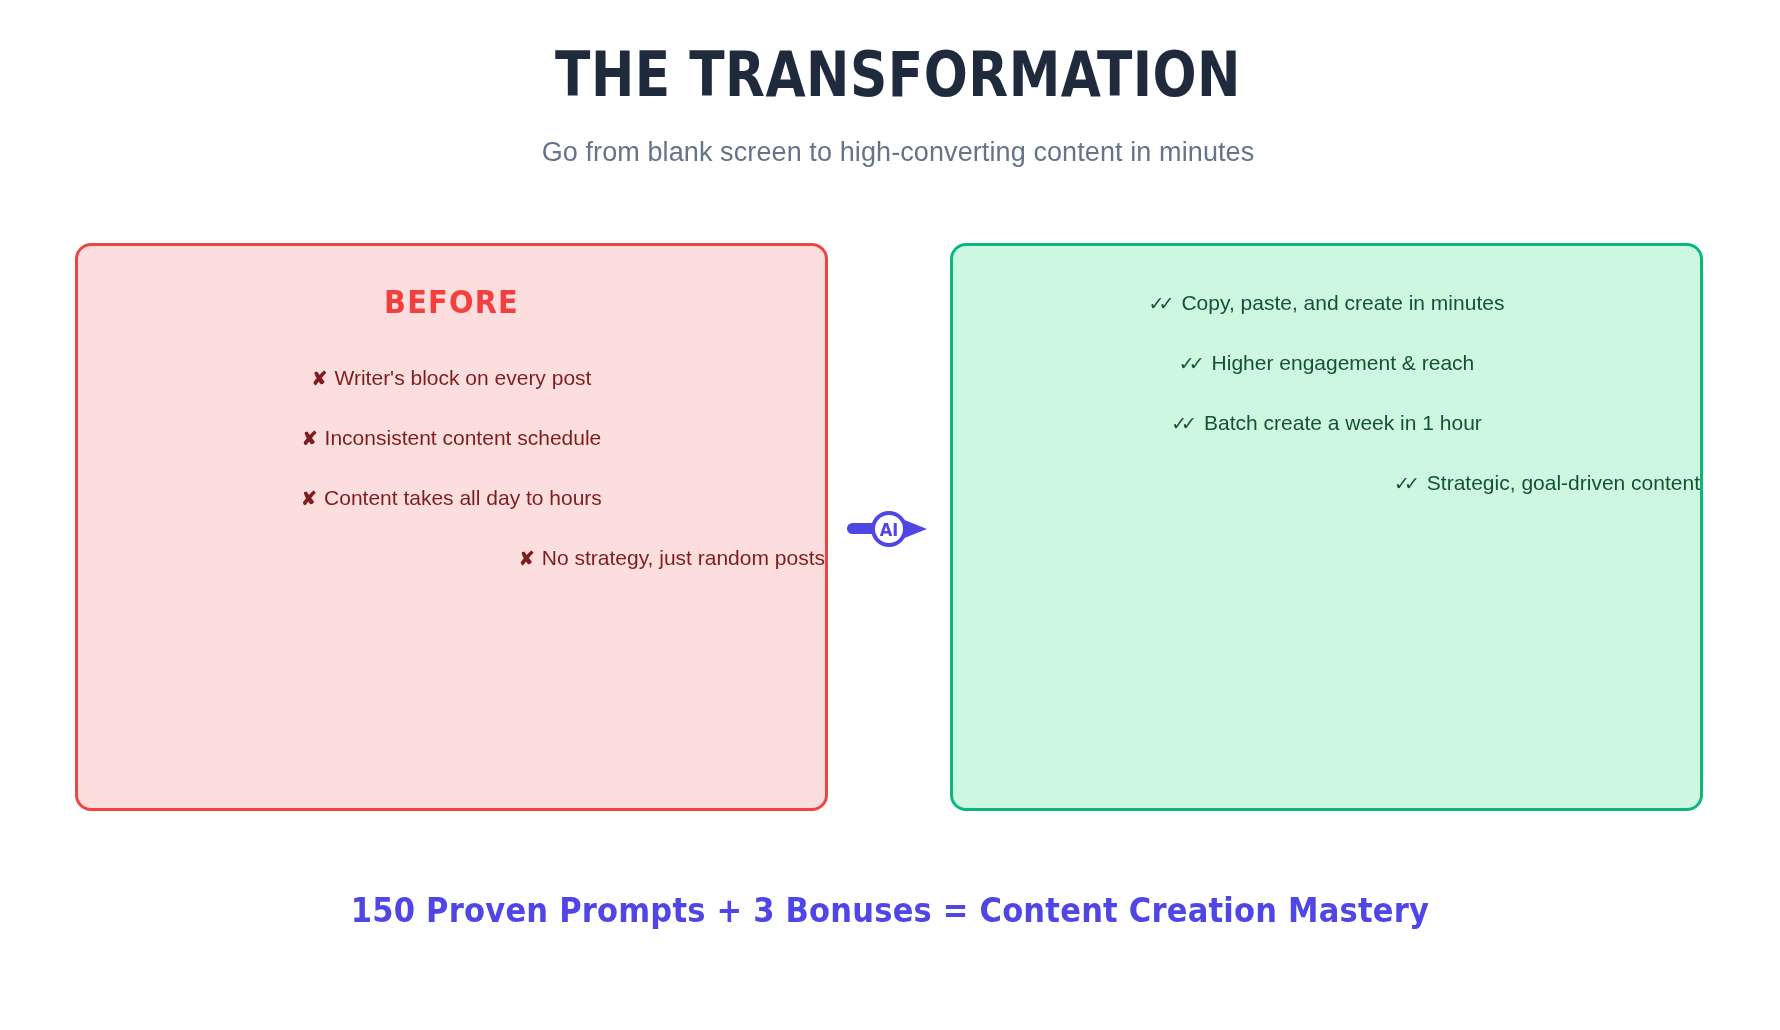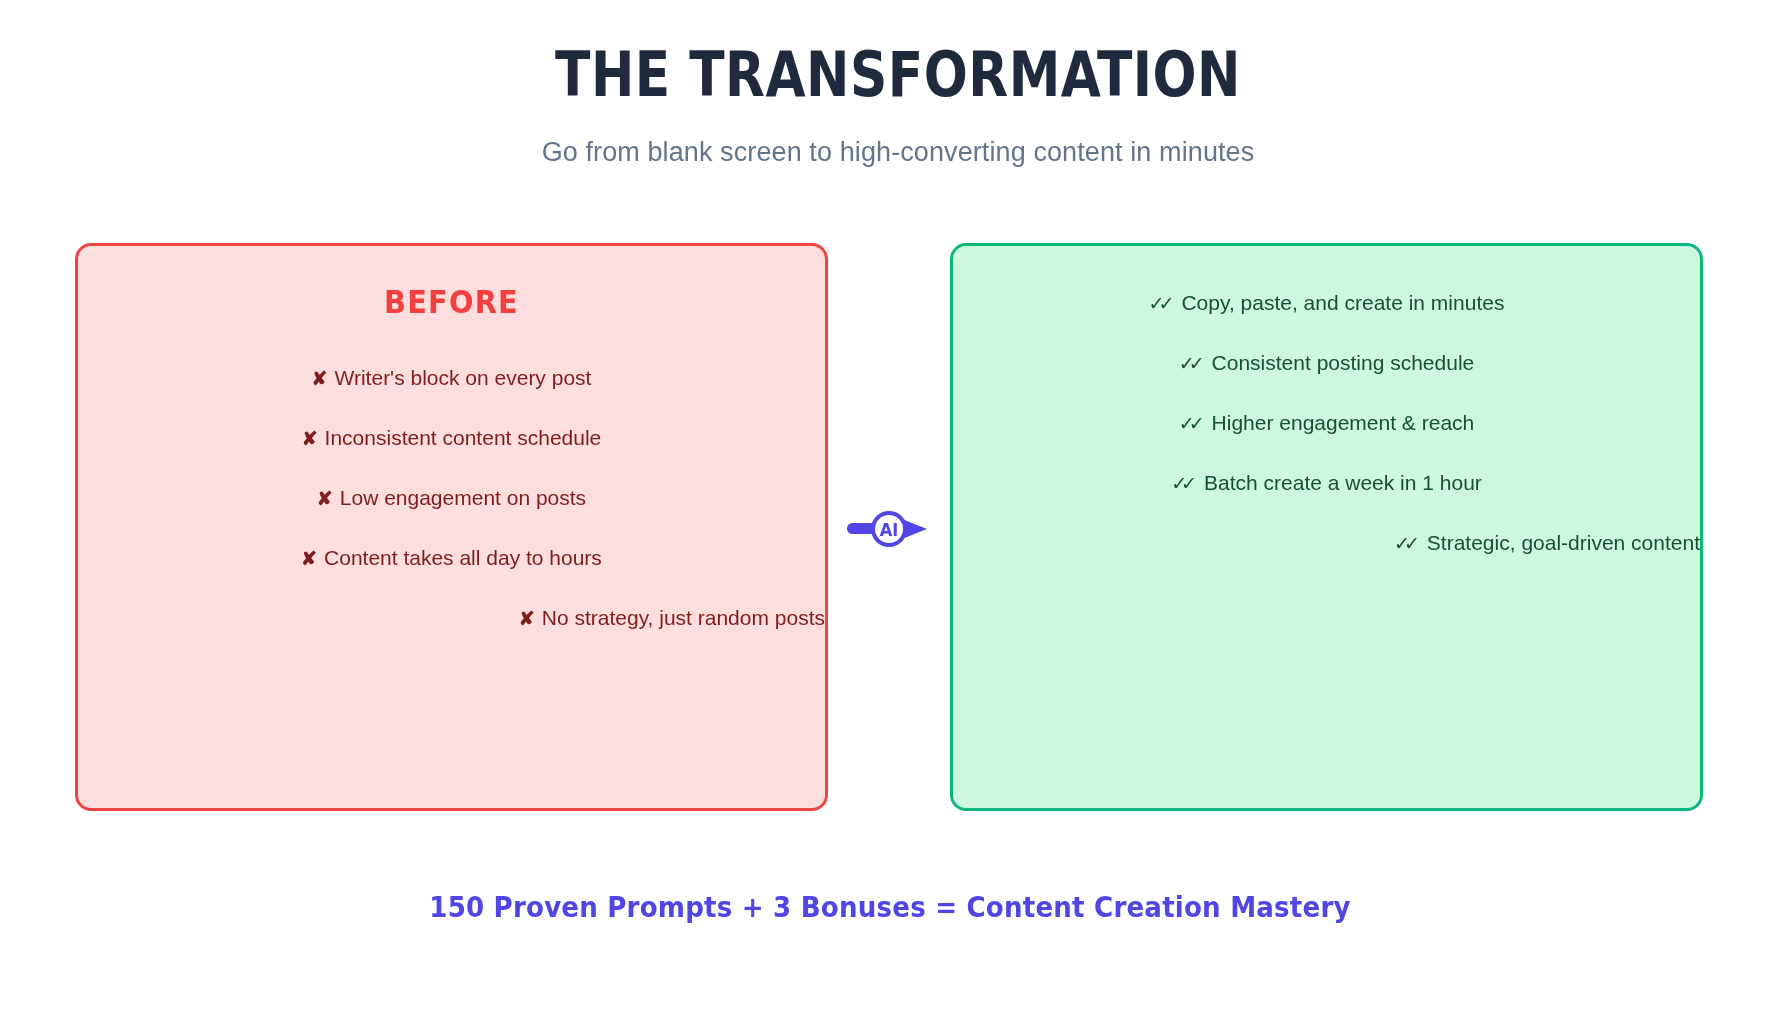--- a/index.html
+++ b/index.html
@@ -130,21 +130,21 @@
   .footer {
     position: absolute;
     top: 890px;
     left: 0;
     width: 1780px;
     text-align: center;
   }
   .tagline {
     margin: 0;
     font-family: "DejaVu Sans Condensed", "Liberation Sans Narrow", "Liberation Sans", sans-serif;
-    font-size: 29px;
+    font-size: 34px;
     font-weight: bold;
     color: #4f46e5;
     letter-spacing: 0.2px;
   }
 </style>
 </head>
 <body>
 
 <div class="page">
 
@@ -153,30 +153,28 @@
     <p class="page-subtitle">Go from blank screen to high-converting content in minutes</p>
   </div>
 
   <div class="panels">
 
     <section class="panel panel-before">
       <h2 class="panel-heading">BEFORE</h2>
       <ul class="panel-list">
         <li><span class="bullet">✘</span><span>Writer's block on every post</span></li>
         <li><span class="bullet">✘</span><span>Inconsistent content schedule</span></li>
-        <li><span class="bullet">✘</span><span>Low engagement on posts</span></li>
         <li><span class="bullet">✘</span><span>Content takes all day to hours</span></li>
         <li><span class="bullet">✘</span><span>No strategy, just random posts</span></li>
       </ul>
     </section>
 
     <section class="panel panel-after">
       <ul class="panel-list">
         <li><span class="bullet">✓✓</span><span>Copy, paste, and create in minutes</span></li>
-        <li><span class="bullet">✓✓</span><span>Consistent posting schedule</span></li>
         <li><span class="bullet">✓✓</span><span>Higher engagement &amp; reach</span></li>
         <li><span class="bullet">✓✓</span><span>Batch create a week in 1 hour</span></li>
         <li><span class="bullet">✓✓</span><span>Strategic, goal-driven content</span></li>
       </ul>
     </section>
   </div>
 
   <div class="ai-arrow">
     <svg width="85" height="62" viewBox="0 0 85 62" xmlns="http://www.w3.org/2000/svg">
       <rect x="2" y="25" width="46" height="11" rx="5.5" fill="#4f46e5"></rect>

